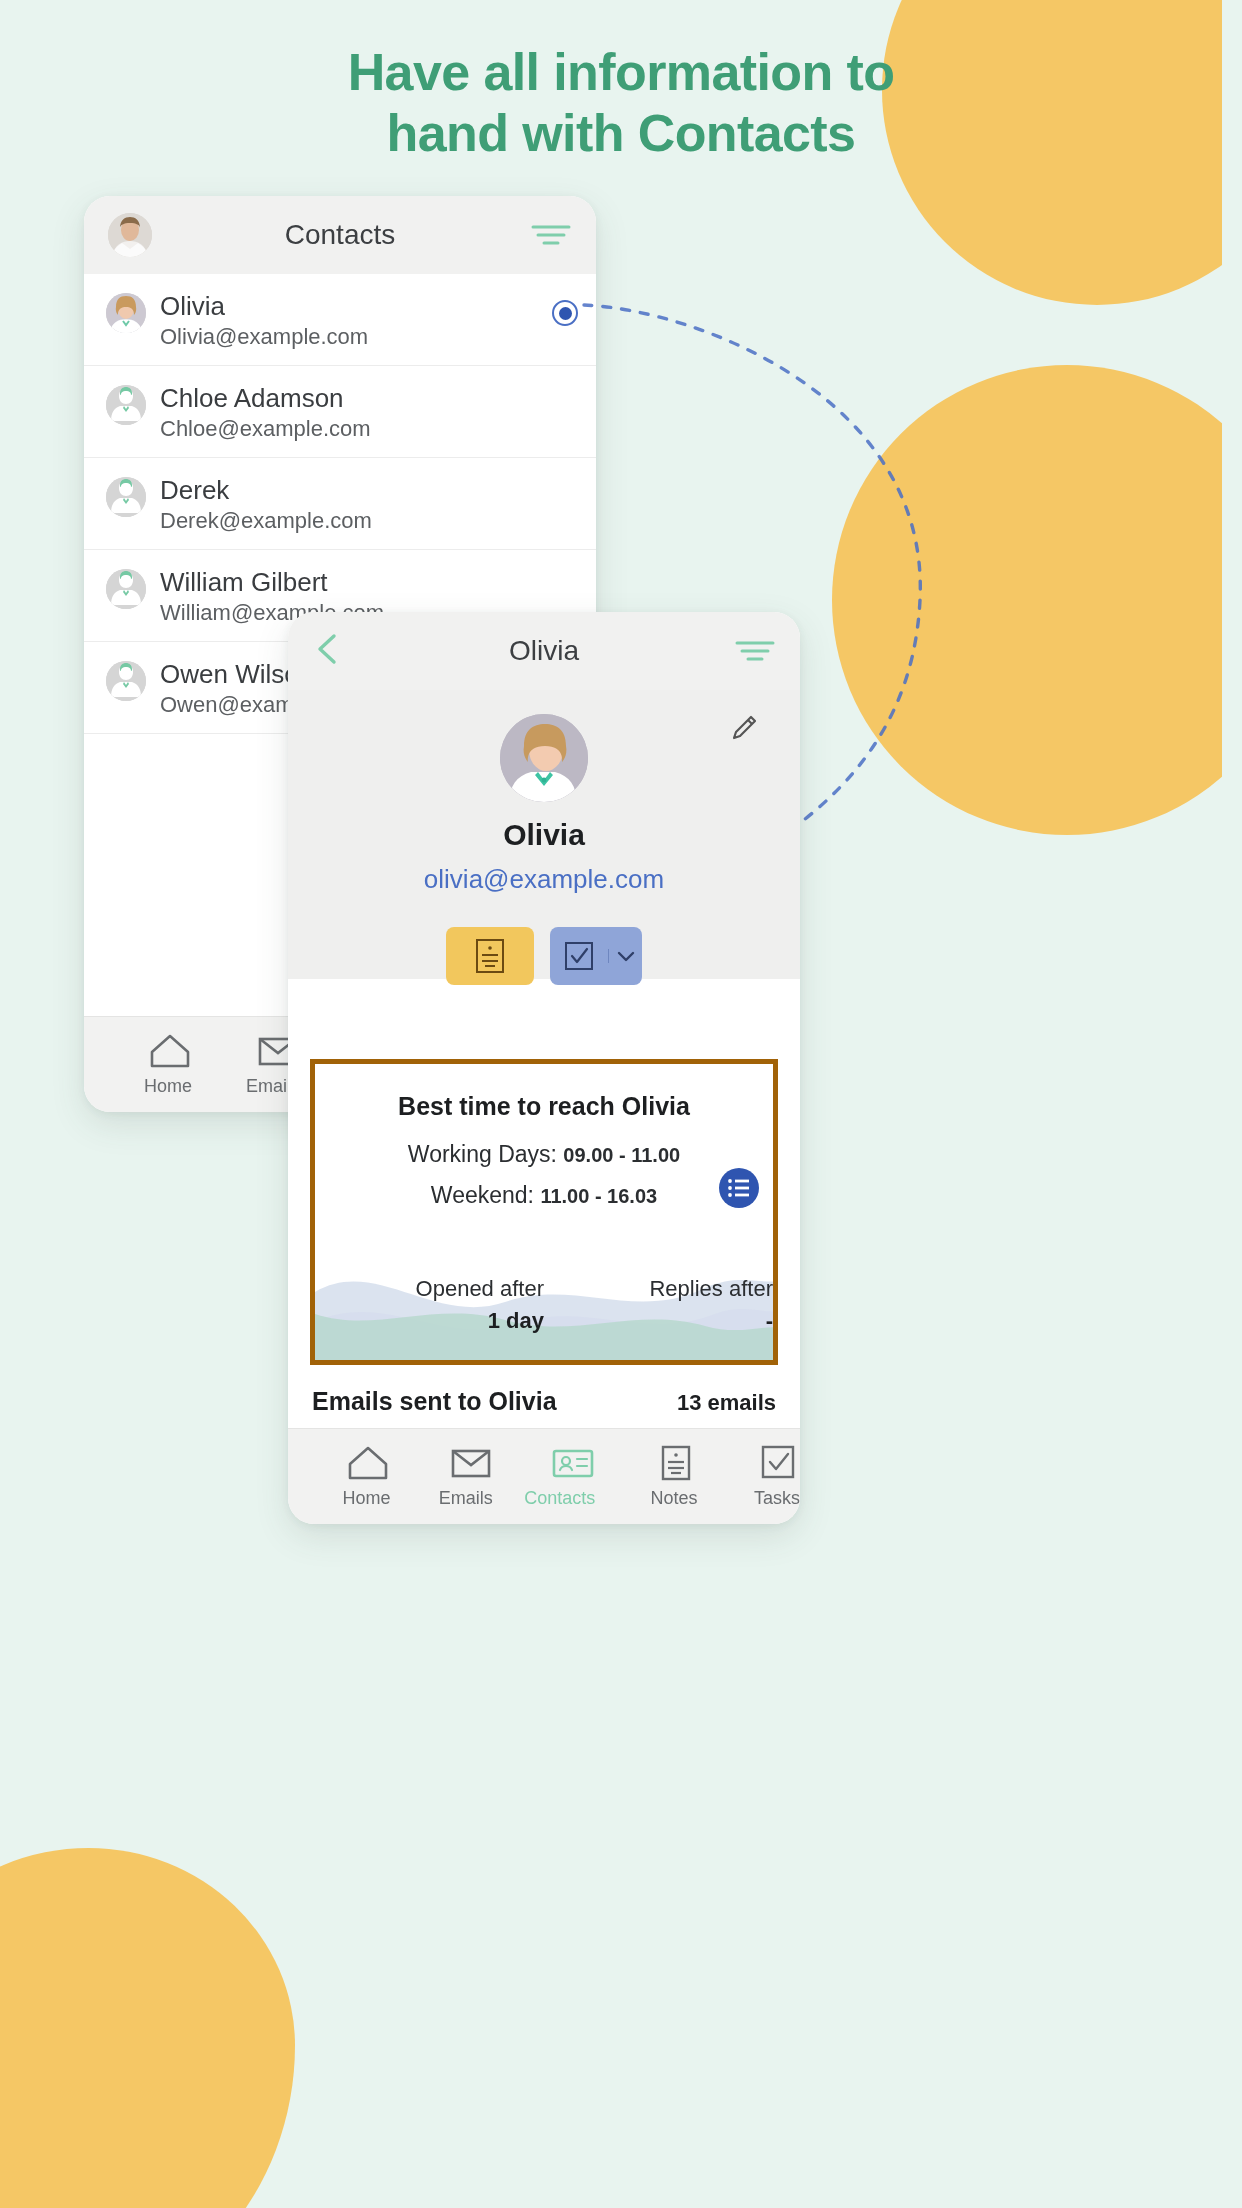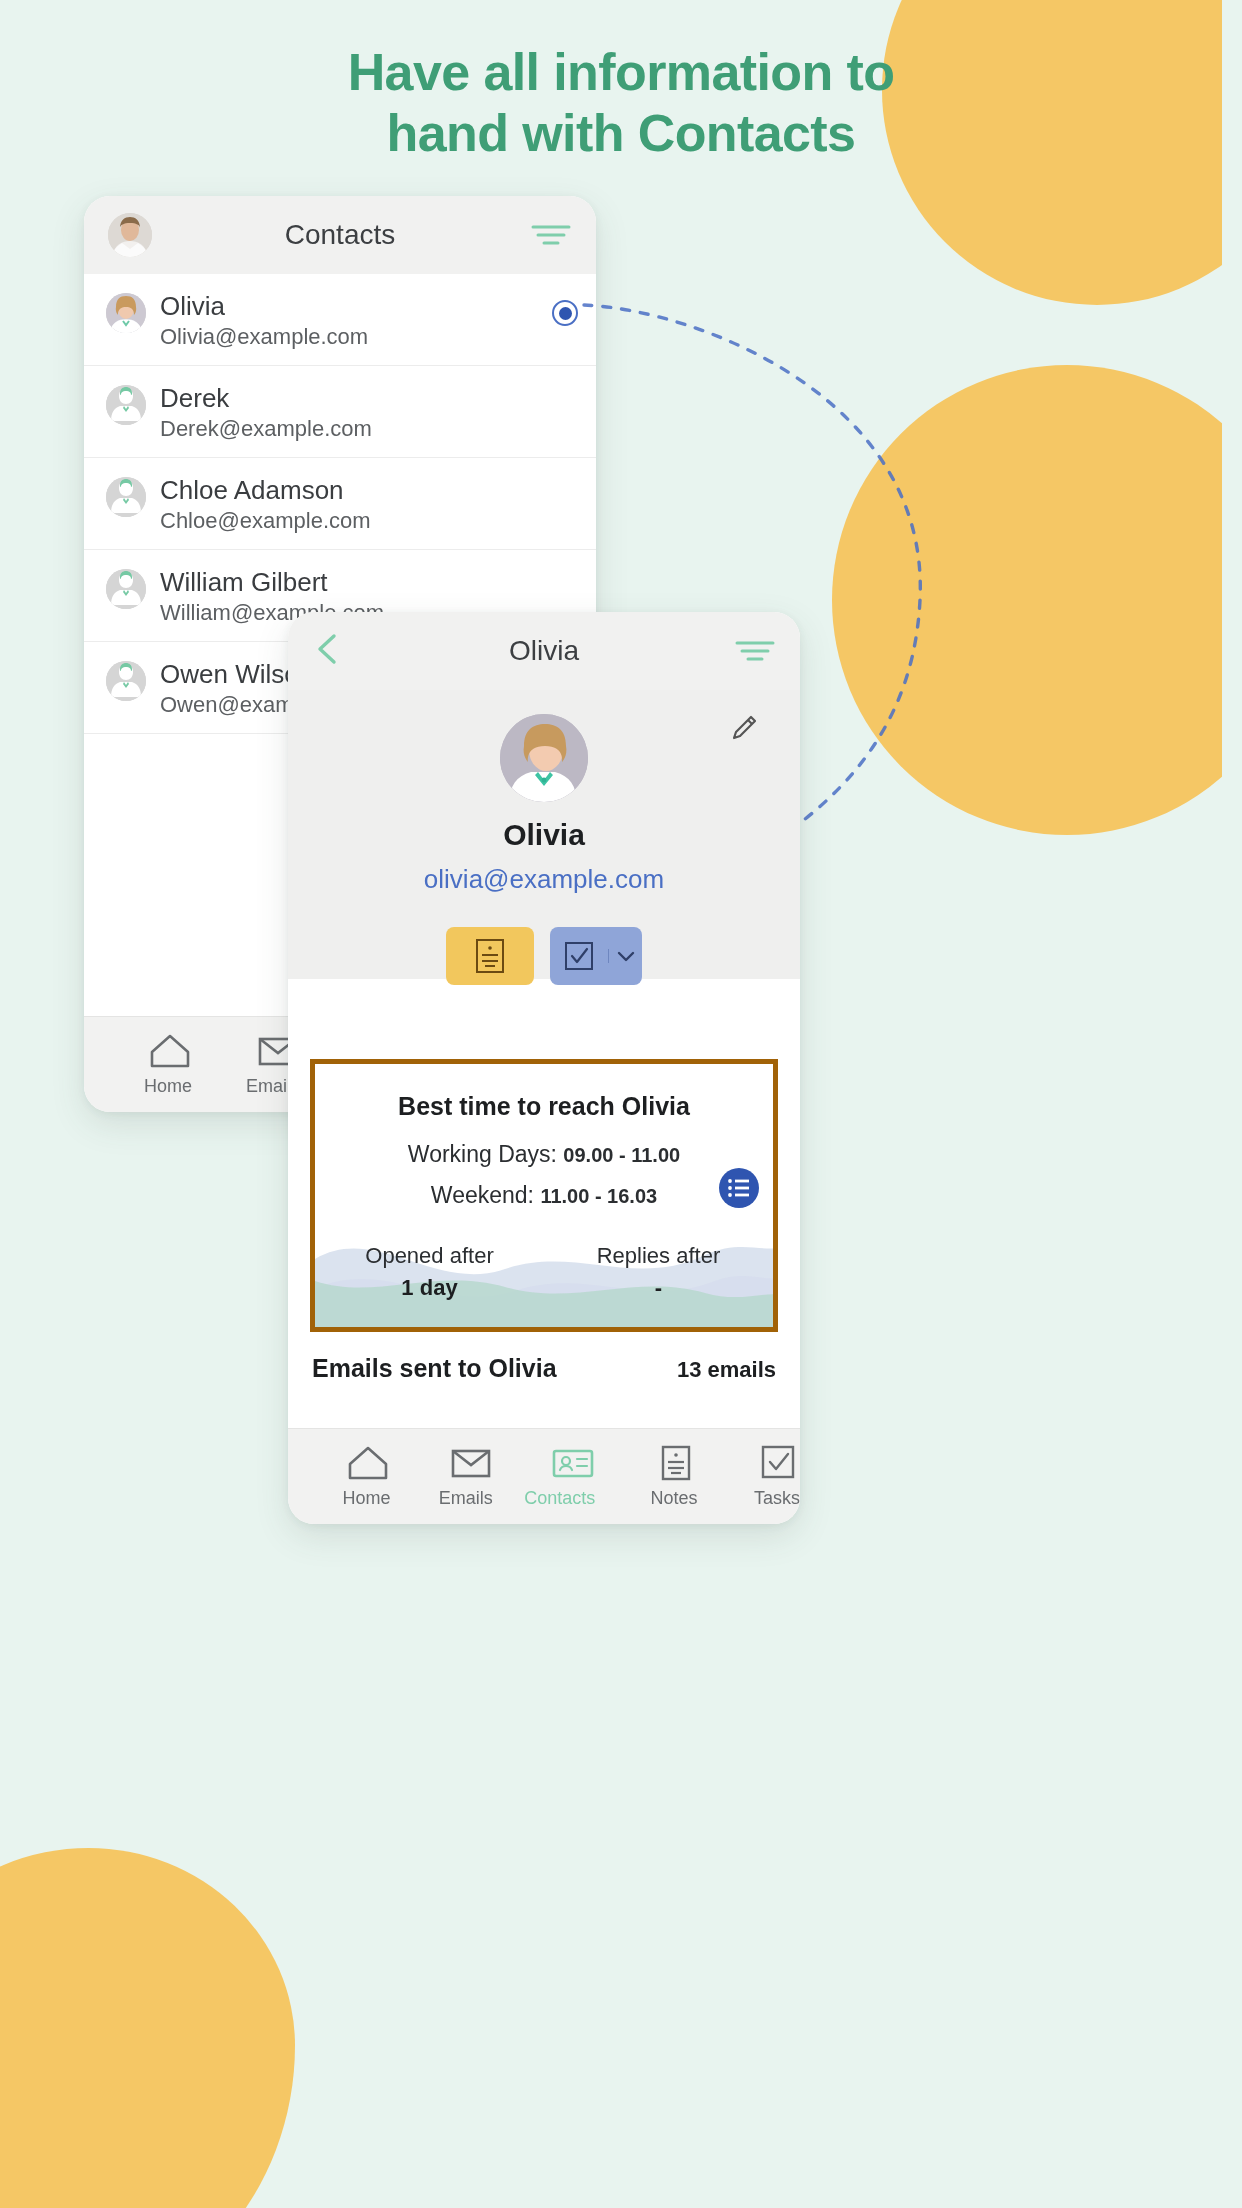--- a/index.html
+++ b/index.html
@@ -130,21 +130,21 @@
   .stat-badge {
     position: absolute; right: 14px; top: 104px;
     width: 40px; height: 40px; border-radius: 50%;
     background: #2f55b0; display: flex; align-items: center; justify-content: center;
     z-index: 4;
   }
   .stat-foot {
     display: flex; position: relative; z-index: 3;
     padding: 30px 0 26px; margin-top: 4px;
   }
-  .stat-foot .col { flex: 1; text-align: center; }
+  .stat-foot .col { flex: 1; text-align: right; margin-top: 33px; }
   .stat-foot .k { font-size: 22px; color: #2b2e31; }
   .stat-foot .v { font-size: 22px; font-weight: 700; color: #1d1f21; margin-top: 6px; }
   .wave-wrap { position: absolute; left: 0; right: 0; bottom: 0; height: 130px; z-index: 1; }
 
   .emails-row {
     display: flex; align-items: baseline; justify-content: space-between;
     padding: 22px 24px 0;
   }
   .emails-row .t { font-size: 25px; font-weight: 700; color: #1d1f21; }
   .emails-row .c { font-size: 22px; font-weight: 700; color: #1d1f21; }
@@ -214,38 +214,38 @@
         <div class="c-avatar">
           <svg viewBox="0 0 40 40" width="40" height="40">
             <rect width="40" height="40" fill="#d5d5d5"></rect>
             <path d="M13 11c0-5 3-7 7-7s7 2 7 7-3 8-7 8-7-3-7-8z" fill="#ffffff"></path>
             <path d="M14 8c0-4 3-6 6-6s6 2 6 6c0 1 0 2-1 2 0-3-2-4-5-4s-5 1-5 4c-1 0-1-1-1-2z" fill="#76c9a4"></path>
             <path d="M14 21h12c6 2 9 7 9 15H5c0-8 3-13 9-15z" fill="#ffffff"></path>
             <path d="M18 21l2 3 2-3 1 2-3 4-3-4z" fill="#76c9a4"></path>
           </svg>
         </div>
         <div class="c-text">
-          <span class="c-name">Derek</span>
-          <span class="c-email">Derek@example.com</span>
+          <span class="c-name">Chloe Adamson</span>
+          <span class="c-email">Chloe@example.com</span>
         </div>
       </div>
 
       <div class="contact-row">
         <div class="c-avatar">
           <svg viewBox="0 0 40 40" width="40" height="40">
             <rect width="40" height="40" fill="#d5d5d5"></rect>
             <path d="M13 11c0-5 3-7 7-7s7 2 7 7-3 8-7 8-7-3-7-8z" fill="#ffffff"></path>
             <path d="M14 8c0-4 3-6 6-6s6 2 6 6c0 1 0 2-1 2 0-3-2-4-5-4s-5 1-5 4c-1 0-1-1-1-2z" fill="#76c9a4"></path>
             <path d="M14 21h12c6 2 9 7 9 15H5c0-8 3-13 9-15z" fill="#ffffff"></path>
             <path d="M18 21l2 3 2-3 1 2-3 4-3-4z" fill="#76c9a4"></path>
           </svg>
         </div>
         <div class="c-text">
-          <span class="c-name">Chloe Adamson</span>
-          <span class="c-email">Chloe@example.com</span>
+          <span class="c-name">Derek</span>
+          <span class="c-email">Derek@example.com</span>
         </div>
       </div>
 
       <div class="contact-row">
         <div class="c-avatar">
           <svg viewBox="0 0 40 40" width="40" height="40">
             <rect width="40" height="40" fill="#d5d5d5"></rect>
             <path d="M13 11c0-5 3-7 7-7s7 2 7 7-3 8-7 8-7-3-7-8z" fill="#ffffff"></path>
             <path d="M14 8c0-4 3-6 6-6s6 2 6 6c0 1 0 2-1 2 0-3-2-4-5-4s-5 1-5 4c-1 0-1-1-1-2z" fill="#76c9a4"></path>
             <path d="M14 21h12c6 2 9 7 9 15H5c0-8 3-13 9-15z" fill="#ffffff"></path>

